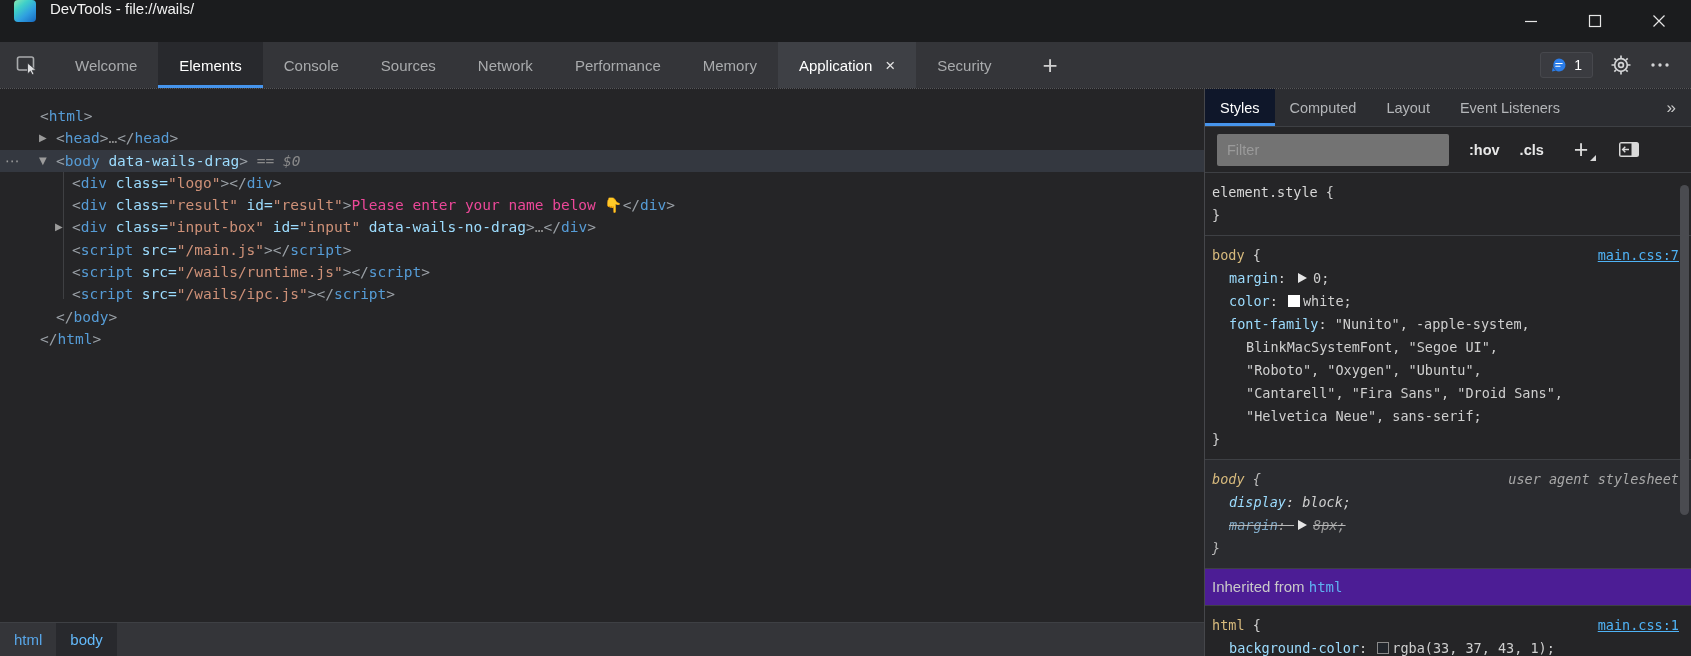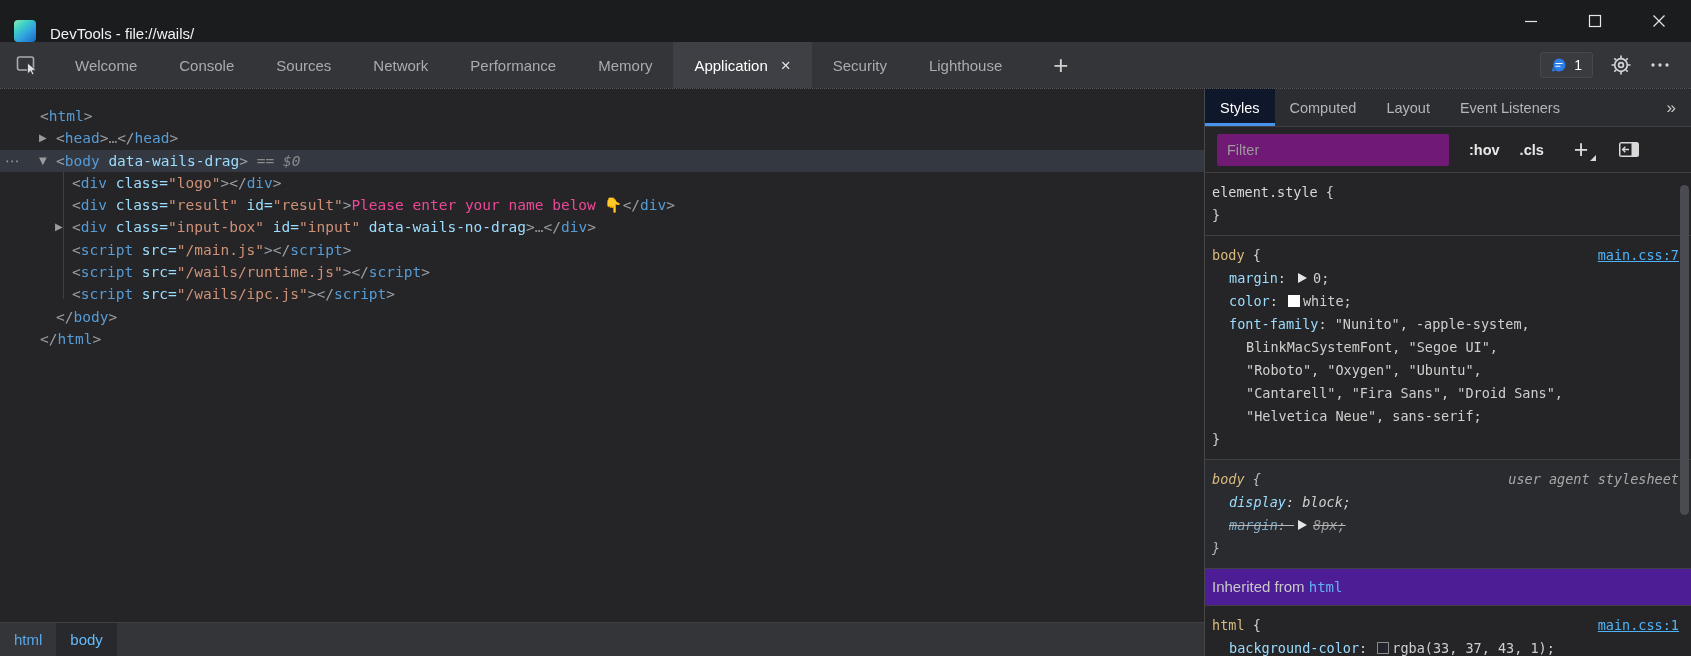--- a/index.html
+++ b/index.html
@@ -1,21 +1,21 @@
 <!DOCTYPE html>
 <html><head>
 <meta charset="utf-8">
 <style>
   *{box-sizing:border-box}
   html,body{margin:0;padding:0}
   body{width:1691px;height:656px;background:#252527;overflow:hidden;position:relative;
        font-family:"Liberation Sans","DejaVu Sans",sans-serif;-webkit-font-smoothing:antialiased}
 
   
-  .titlebar{height:42px;background:#1b1c1e;display:flex;align-items:flex-end;padding-left:14px;color:#ececec}
+  .titlebar{height:42px;background:#1b1c1e;display:flex;align-items:flex-start;padding-left:14px;color:#ececec}
   .app-icon{width:22px;height:22px;border-radius:4px;margin-right:14px;flex:0 0 auto;
             background:linear-gradient(140deg,#8be8b2 0%,#3fd0c9 30%,#2f9fe0 62%,#1668c0 100%)}
   .title-text{font-size:15px;color:#f2f2f2}
   .win-controls{margin-left:auto;display:flex;height:100%}
   .win-btn{width:64px;display:flex;align-items:center;justify-content:center}
 
   
   .tabbar{height:46px;background:#343539;display:flex;align-items:stretch;color:#a9abad;font-size:15px}
   .inspect-btn{width:54px;display:flex;align-items:center;justify-content:center}
   .tabstrip{display:flex;align-items:stretch}
@@ -56,21 +56,21 @@
   
   .styles{flex:1;display:flex;flex-direction:column;position:relative;overflow:hidden;background:#252527}
   .stabbar{height:38px;background:#2c2d31;display:flex;align-items:stretch;font-size:14.5px;color:#b3b5b8;
            border-bottom:1px solid #3e4044}
   .stab{display:flex;align-items:center;padding:0 15px;position:relative;white-space:nowrap}
   .stab.active{background:#0f172a;color:#fff}
   .stab.active::after{content:"";position:absolute;left:0;right:0;bottom:0;height:3px;background:#4694ec}
   .stab-more{margin-left:auto;display:flex;align-items:center;padding:0 15px;font-size:17px;color:#c8c8c8}
 
   .filterrow{height:46px;display:flex;align-items:center;padding:0 12px;border-bottom:1px solid #3e4044}
-  .filter-input{width:232px;height:31px;background:#701a75;border:none;outline:none;border-radius:2px;
+  .filter-input{width:232px;height:31px;background:#737373;border:none;outline:none;border-radius:2px;
                 color:#dddddd;padding:16px 10px;font-size:14.5px;font-family:inherit}
   .filter-input::placeholder{color:#9a9a9a}
   .tbtn{font-weight:700;font-size:14.5px;color:#e8e8e8}
   .hovbtn{margin-left:20px}.clsbtn{margin-left:20px}
   .plusbtn{margin-left:30px;position:relative;font-size:25px;font-weight:300;color:#dcdcdc;line-height:1}
   .plusbtn::after{content:"";position:absolute;right:-8px;bottom:1px;width:0;height:0;
                   border-left:6px solid transparent;border-bottom:6px solid #d8d8d8}
   .dockbtn{margin-left:30px;display:flex;align-items:center}
 
   .sections{flex:1;overflow:hidden;font-family:"DejaVu Sans Mono","Liberation Mono",monospace;
@@ -126,20 +126,23 @@
   <div class="inspect-btn">
     <svg width="23" height="22" viewBox="0 0 23 22">
       <rect x="1.5" y="3" width="16" height="13" rx="2" fill="none" stroke="#a9abad" stroke-width="1.6"></rect>
       <path d="M11.5 9 L11.5 20 L14.4 17.2 L16.2 20.8 L18 19.9 L16.2 16.4 L20 16 Z" fill="#dfe0e2" stroke="#343539" stroke-width="0.8"></path>
     </svg>
   </div>
   <div class="tabstrip">
       <div class="tab">
         <span class="tab-label">Welcome</span>
       </div>
+      <div class="tab active">
+        <span class="tab-label">Elements</span>
+      </div>
       <div class="tab">
         <span class="tab-label">Console</span>
       </div>
       <div class="tab">
         <span class="tab-label">Sources</span>
       </div>
       <div class="tab">
         <span class="tab-label">Network</span>
       </div>
       <div class="tab">
@@ -147,23 +150,20 @@
       </div>
       <div class="tab">
         <span class="tab-label">Memory</span>
       </div>
       <div class="tab secondary">
         <span class="tab-label">Application</span>
         <span class="tab-close">×</span>
       </div>
       <div class="tab">
         <span class="tab-label">Security</span>
-      </div>
-      <div class="tab">
-        <span class="tab-label">Lighthouse</span>
       </div>
     </div>
   <div class="add-tab">+</div>
   <div class="top-right">
     <div class="badge">
       <svg width="16" height="16" viewBox="0 0 16 16">
         <path d="M8 1.5 a6.5 6.5 0 1 1 -6.2 8.5 L1 14.5 L5.3 13.4 A6.5 6.5 0 0 1 8 1.5 Z" fill="#2b7de9"></path>
         <path d="M4.8 6.5 h6.4 M4.8 9.2 h4.2" stroke="#ffffff" stroke-width="1.1" stroke-linecap="round"></path>
       </svg>
       <span>1</span>

